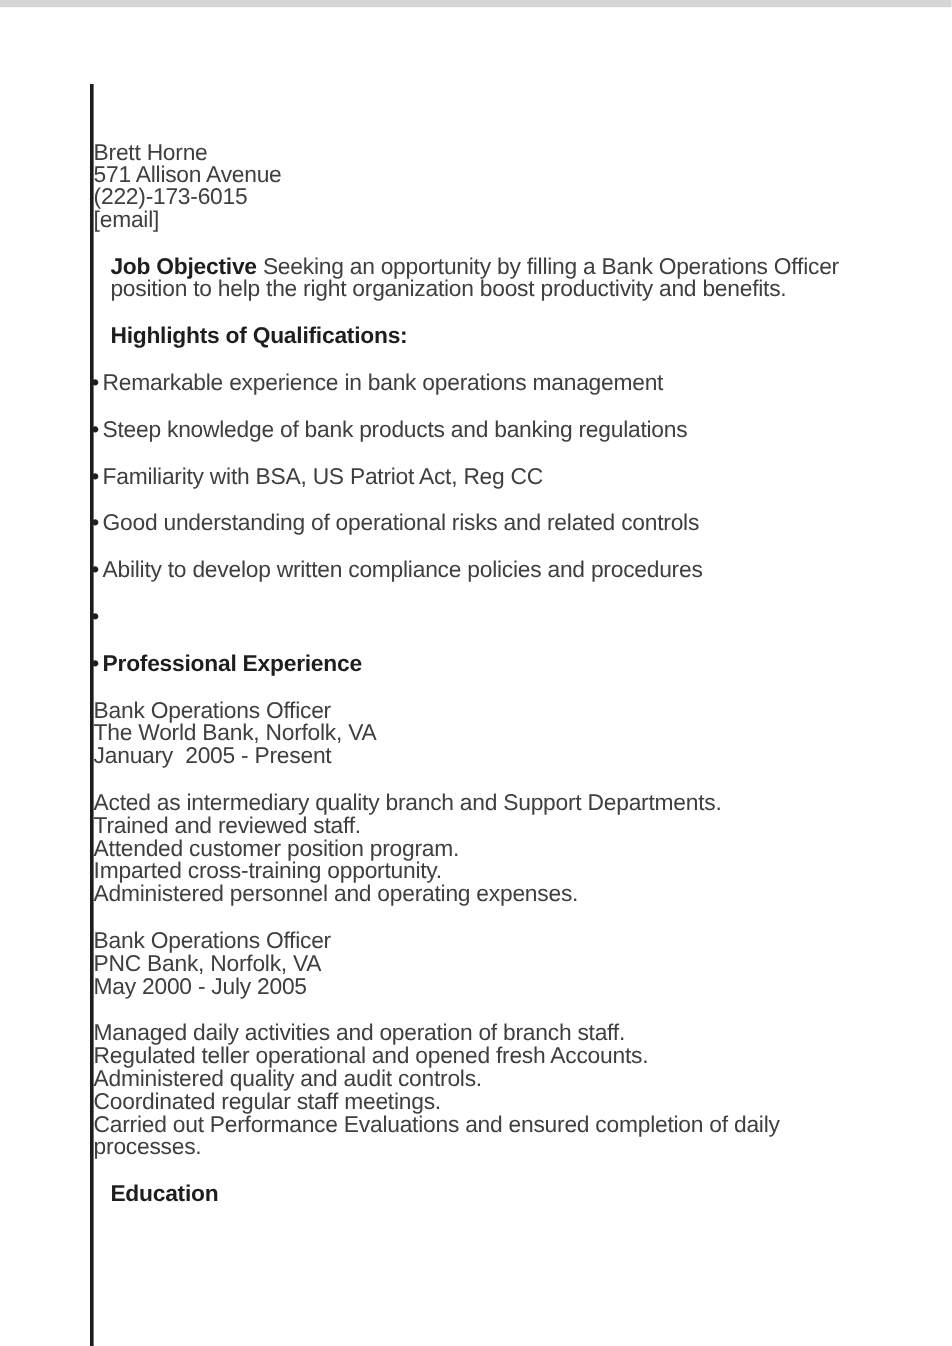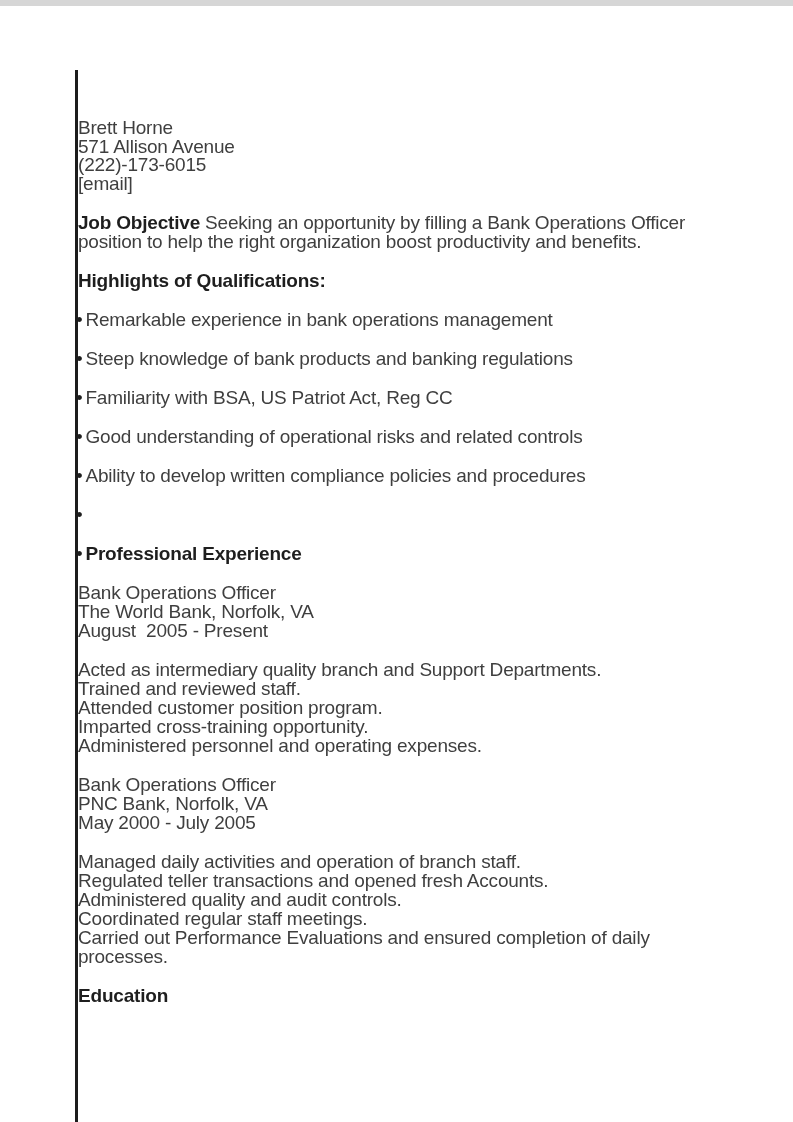--- a/index.html
+++ b/index.html
@@ -27,21 +27,21 @@
     position: absolute;
     left: 78px; top: 119px;
     width: 650px;
     color: #3f3f3f;
     font-size: 19px;
     line-height: 19px;
     letter-spacing: -0.2px;
   }
   .contact div { line-height: 18.5px; }
   .mt { margin-top: 20px; }
-  p { margin: 0; }
+  p { margin: 0; padding-left: 14px; }
   .objective { max-width: 622px; }
   b, .bold { font-weight: bold; color: #1e1e1e; }
   .blist { list-style: none; margin: 0; padding: 0; }
   .blist li {
     margin-top: 20px;
     display: flex;
     align-items: baseline;
   }
   .blt {
     display: inline-block;
@@ -103,40 +103,40 @@
     </ul>
 
     <div class="heading-row mt">
         <span class="blt">•</span>
         <span class="bold">Professional Experience</span>
       </div>
 
     <div class="mt">
       <div>Bank Operations Officer</div>
       <div>The World Bank, Norfolk, VA</div>
-      <div class="dates">August  2005 - Present</div>
+      <div class="dates">January  2005 - Present</div>
     </div>
 
     <div class="mt">
       <div>Acted as intermediary quality branch and Support Departments.</div>
       <div>Trained and reviewed staff.</div>
       <div>Attended customer position program.</div>
       <div>Imparted cross-training opportunity.</div>
       <div>Administered personnel and operating expenses.</div>
     </div>
 
     <div class="mt">
       <div>Bank Operations Officer</div>
       <div>PNC Bank, Norfolk, VA</div>
       <div class="dates">May 2000 - July 2005</div>
     </div>
 
     <div class="mt">
       <div>Managed daily activities and operation of branch staff.</div>
-      <div>Regulated teller transactions and opened fresh Accounts.</div>
+      <div>Regulated teller operational and opened fresh Accounts.</div>
       <div>Administered quality and audit controls.</div>
       <div>Coordinated regular staff meetings.</div>
       <div>Carried out Performance Evaluations and ensured completion of daily processes.</div>
     </div>
 
     <p class="bold mt">Education</p>
 
   </div>
 </div>
 

